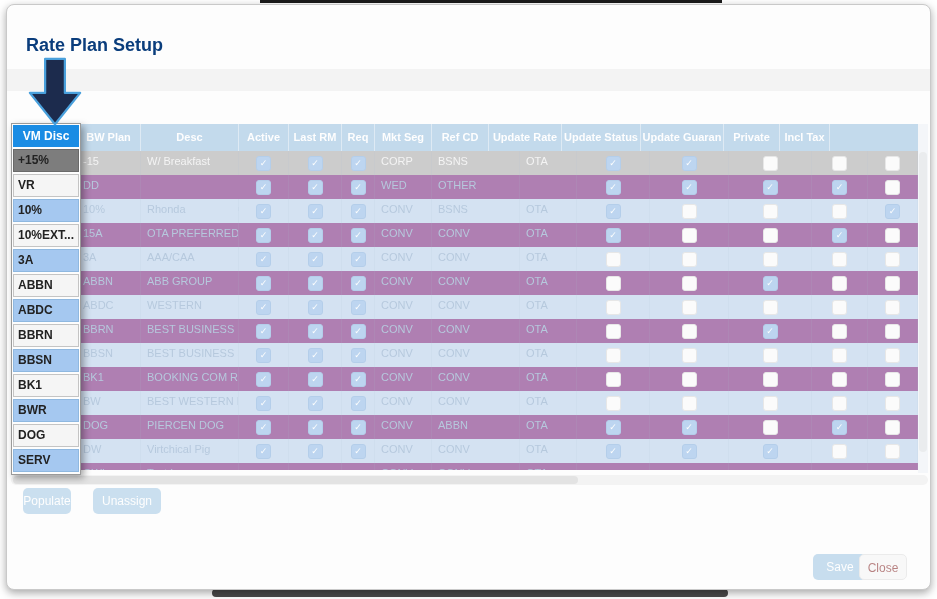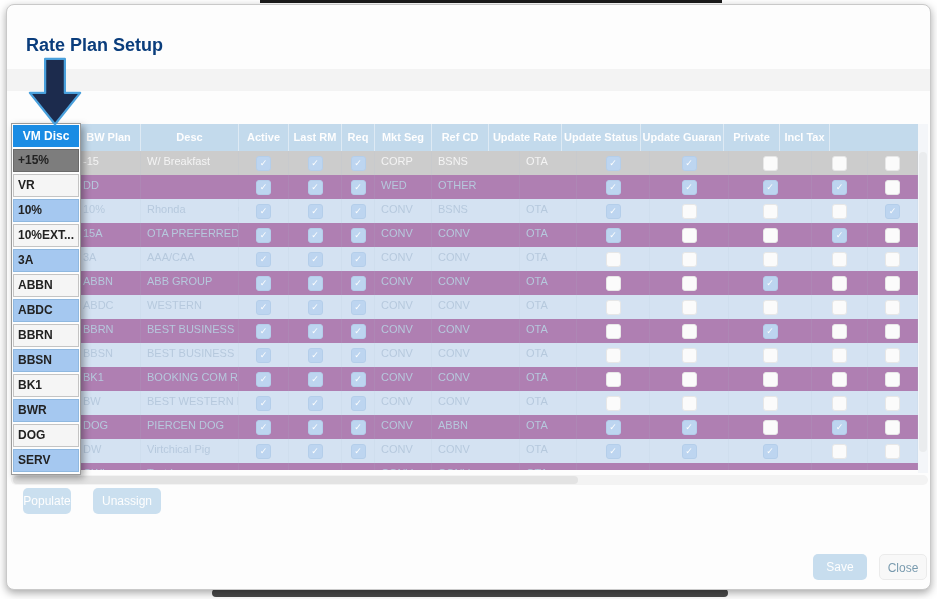--- a/index.html
+++ b/index.html
@@ -31,21 +31,21 @@
   .cb.on{background:#8ab6e6;border-color:#7aa9dc;}
   .vscroll{position:absolute;left:911px;top:119px;width:10px;height:349px;background:#edf2f7;}
   .vthumb{position:absolute;left:1px;top:28px;width:8px;height:300px;background:#dcdfe2;border-radius:4px;}
   .hscroll{position:absolute;left:4px;top:470px;width:917px;height:10px;background:#ebebeb;border-radius:5px;}
   .hthumb{position:absolute;left:2px;top:1px;width:565px;height:8px;background:#cfcfcf;border-radius:4px;}
   .act-btn{position:absolute;top:483px;height:26px;line-height:26px;text-align:center;font-size:12px;color:#fff;background:#a2c8e4;border-radius:5px;}
   .act-pop{left:16px;width:48px;}
   .act-una{left:86px;width:68px;}
   .ft-btn{position:absolute;top:549px;height:26px;line-height:26px;text-align:center;font-size:12px;border-radius:5px;box-sizing:border-box;}
   .ft-save{left:806px;width:54px;color:#fff;background:#9cc4e2;}
-  .ft-close{left:872px;width:48px;color:#0c4a6e;background:#f4f4f4;border:1px solid #ddd;}
+  .ft-close{left:852px;width:48px;color:#7f1d1d;background:#f4f4f4;border:1px solid #ddd;}
   
   .dd{position:absolute;left:4px;top:118px;width:68px;background:#fdfdfd;border:1px solid #9a9a9a;box-shadow:3px 3px 7px rgba(0,0,0,.35);padding:0 0 2px 0;z-index:20;}
   .dd-head{height:22px;line-height:22px;background:#1a8ce4;color:#fff;font-size:12px;font-weight:bold;text-align:center;margin:1px;}
   .dd-item{height:21px;line-height:21px;font-size:12px;font-weight:bold;color:#222;padding-left:4px;margin:2px 1px 0 1px;border:1px solid #c4c4c4;background:#f5f5f5;overflow:hidden;white-space:nowrap;}
   .dd-item.blue{background:#a5c8f0;border-color:#8fb8e0;}
   .dd-item.sel{background:#7d7d7d;border-color:#6a6a6a;}
   .arrow{position:absolute;left:18px;top:52px;width:60px;height:70px;z-index:30;}
 </style>
 </head>
 <body>

